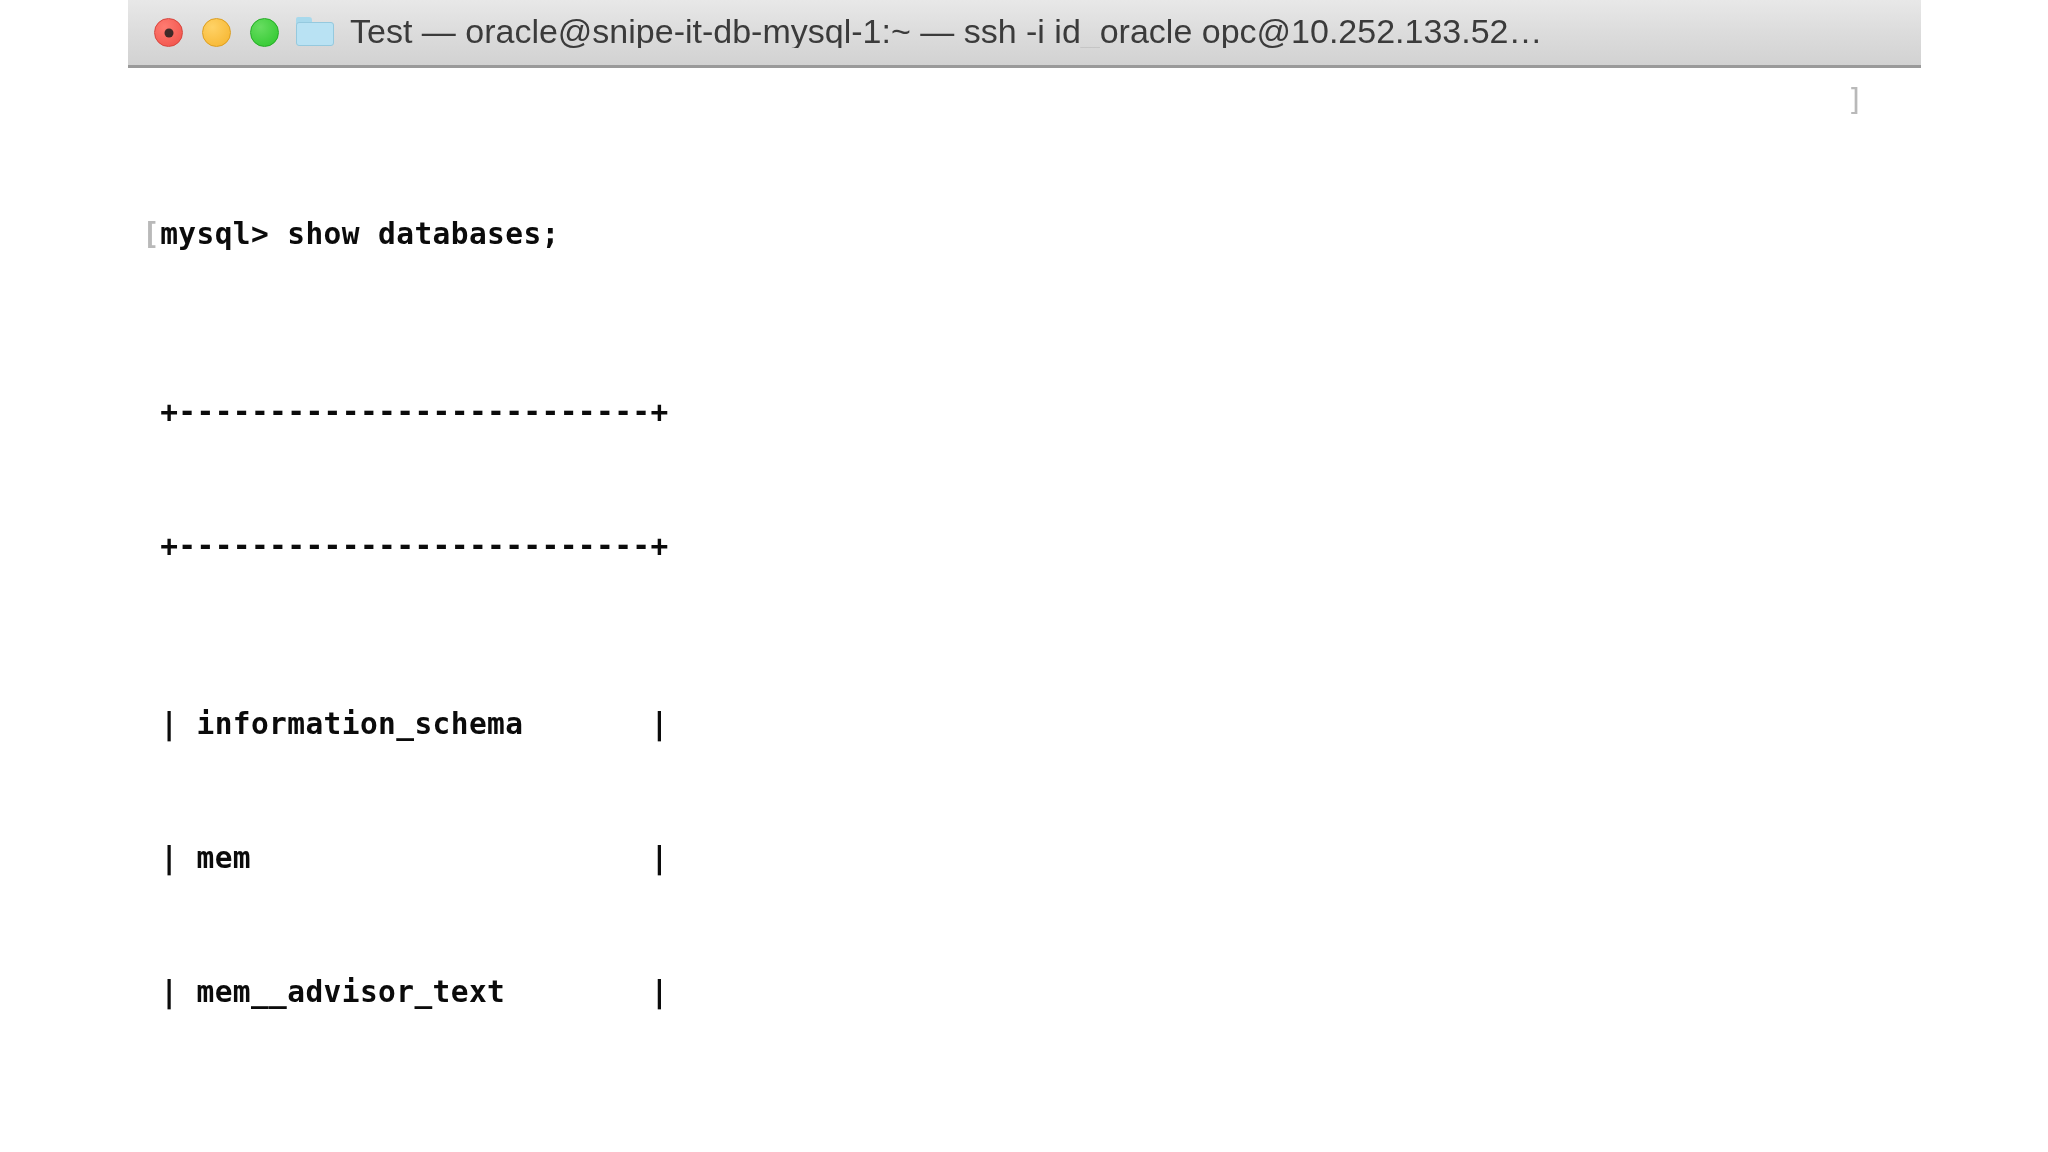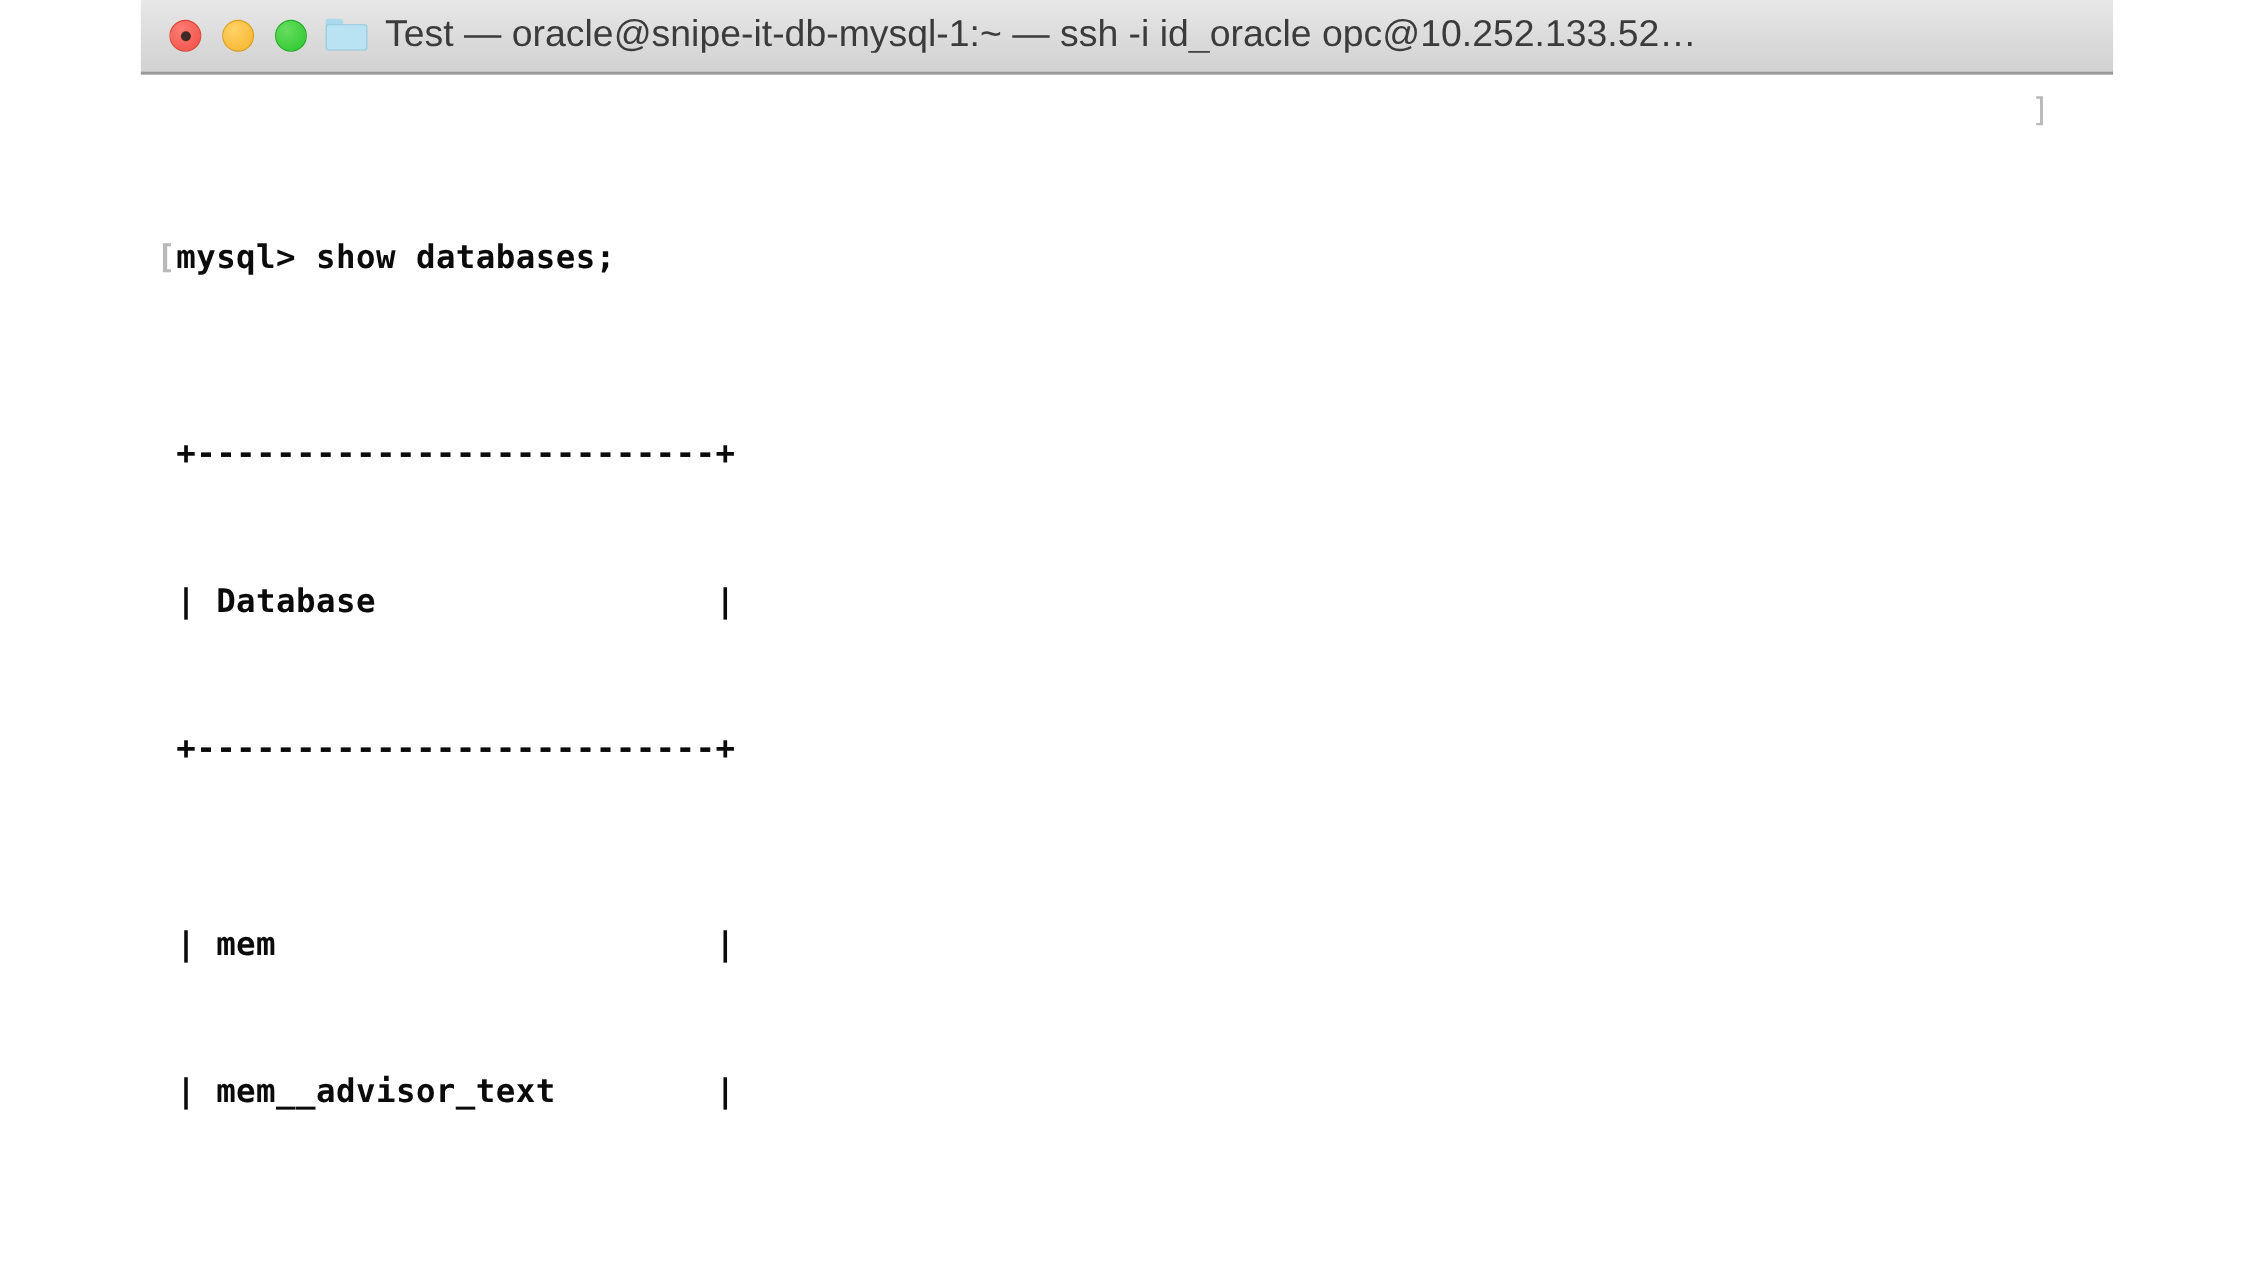--- a/index.html
+++ b/index.html
@@ -177,23 +177,23 @@
 
     <div class="term-body">
 
       <div class="bracket-right">]</div>
 
       <div class="term-text">
 
         <span class="line"><span class="bracket-left">[</span><span>mysql&gt; show databases;</span></span>
 
         <span class="line"> +--------------------------+</span>
-        <span class="line"> | Database                 |</span>
         <span class="line"> +--------------------------+</span>
 
+        <span class="line"> | information_schema       |</span>
         <span class="line"> | mem                      |</span>
         <span class="line"> | mem__advisor_text        |</span>
         
         
         
         
         
         
         
         

